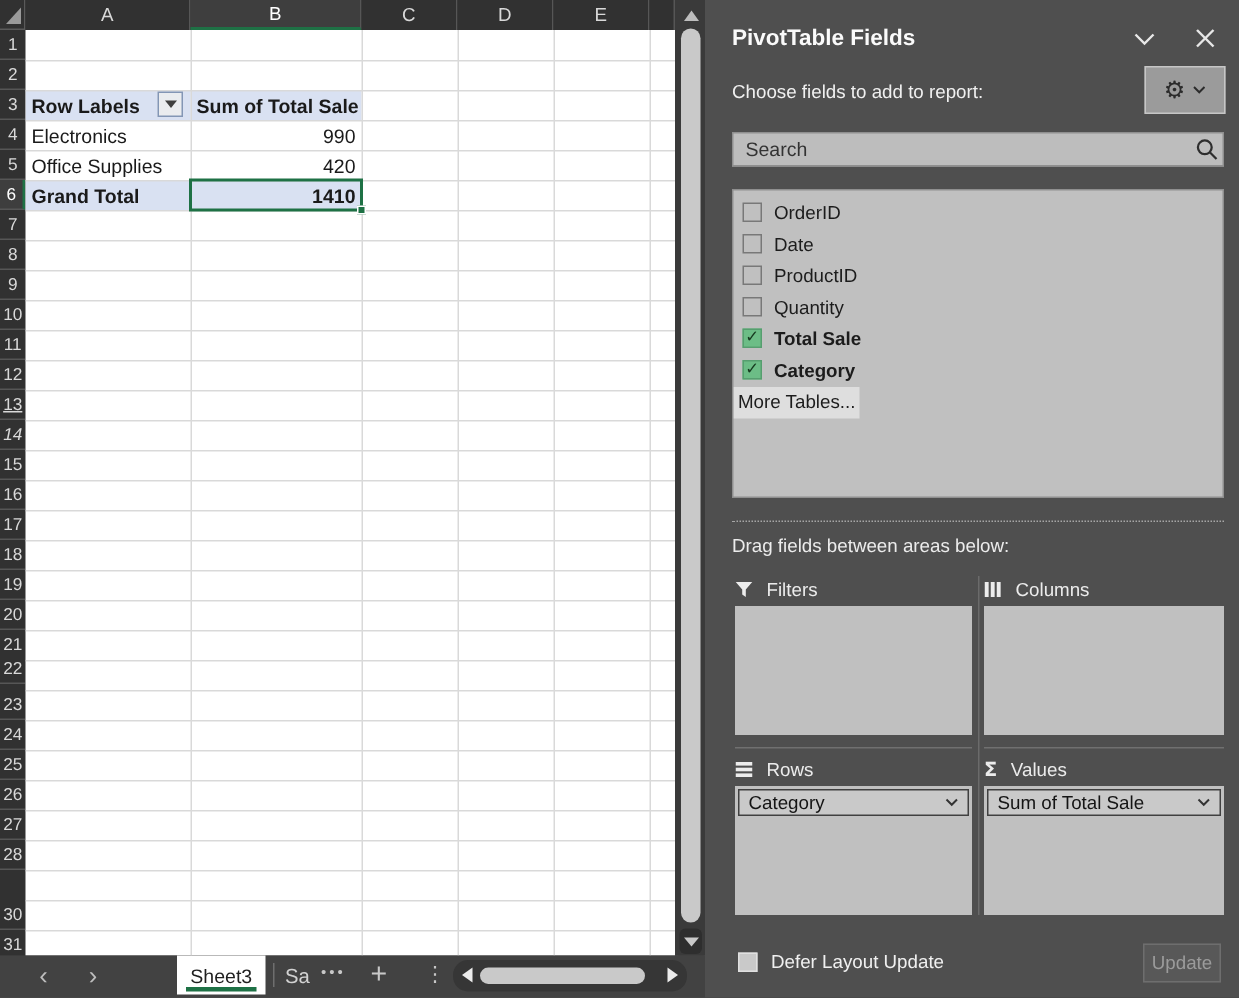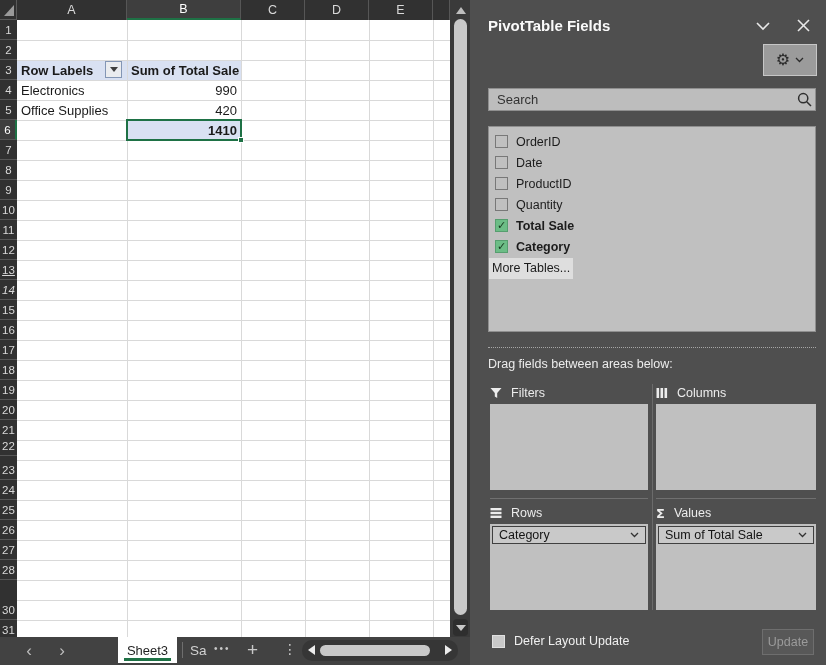--- a/index.html
+++ b/index.html
@@ -144,20 +144,21 @@
         <div class="row-h" style="top: 580px;">30</div>
         <div class="row-h" style="top: 600px;">31</div>
       </div>
     <div id="grid">
         <div class="cell blue b" style="left: 0px; top: 40px; width: 110px;">Row Labels</div>
         <div class="cell blue b" style="left: 110px; top: 40px; width: 114px;">Sum of Total Sale</div>
         <div class="cell " style="left: 0px; top: 60px; width: 110px;">Electronics</div>
         <div class="cell num" style="left: 110px; top: 60px; width: 114px;">990</div>
         <div class="cell " style="left: 0px; top: 80px; width: 110px;">Office Supplies</div>
         <div class="cell num" style="left: 110px; top: 80px; width: 114px;">420</div>
+        <div class="cell blue b" style="left: 0px; top: 100px; width: 110px;">Grand Total</div>
         <div class="cell blue b num" style="left: 110px; top: 100px; width: 114px;">1410</div>
         <div class="vline" style="left: 110px;"></div>
         <div class="vline" style="left: 224px;"></div>
         <div class="vline" style="left: 288px;"></div>
         <div class="vline" style="left: 352px;"></div>
         <div class="vline" style="left: 416px;"></div>
         <div class="hline" style="top: 20px;"></div>
         <div class="hline" style="top: 40px;"></div>
         <div class="hline" style="top: 60px;"></div>
         <div class="hline" style="top: 80px;"></div>
@@ -227,20 +228,21 @@
       <svg width="18" height="16" viewBox="0 0 18 16">
           <polyline points="3,5 9,11 15,5" fill="none" stroke="#E8E8E8" stroke-width="1.6"></polyline>
         </svg>
     </div>
     <div id="p-close">
       <svg width="17" height="17" viewBox="0 0 17 17">
         <line x1="3" y1="3" x2="14" y2="14" stroke="#E8E8E8" stroke-width="1.6"></line>
         <line x1="14" y1="3" x2="3" y2="14" stroke="#E8E8E8" stroke-width="1.6"></line>
       </svg>
     </div>
+    <div id="p-subtitle">Choose fields to add to report:</div>
     <div id="p-gear-btn">
       <span class="gear">⚙</span>
       <svg width="9" height="6" viewBox="0 0 9 6">
           <polyline points="1,1 4.5,4.5 8,1" fill="none" stroke="#2B2B2B" stroke-width="1.3"></polyline>
         </svg>
     </div>
     <input id="p-search" type="text" placeholder="Search" style="">
     <svg id="p-search-icon" viewBox="0 0 15 15">
       <circle cx="6.2" cy="6.2" r="4.6" fill="none" stroke="#2E2E2E" stroke-width="1.5"></circle>
       <line x1="9.7" y1="9.7" x2="14" y2="14" stroke="#2E2E2E" stroke-width="1.5"></line>

